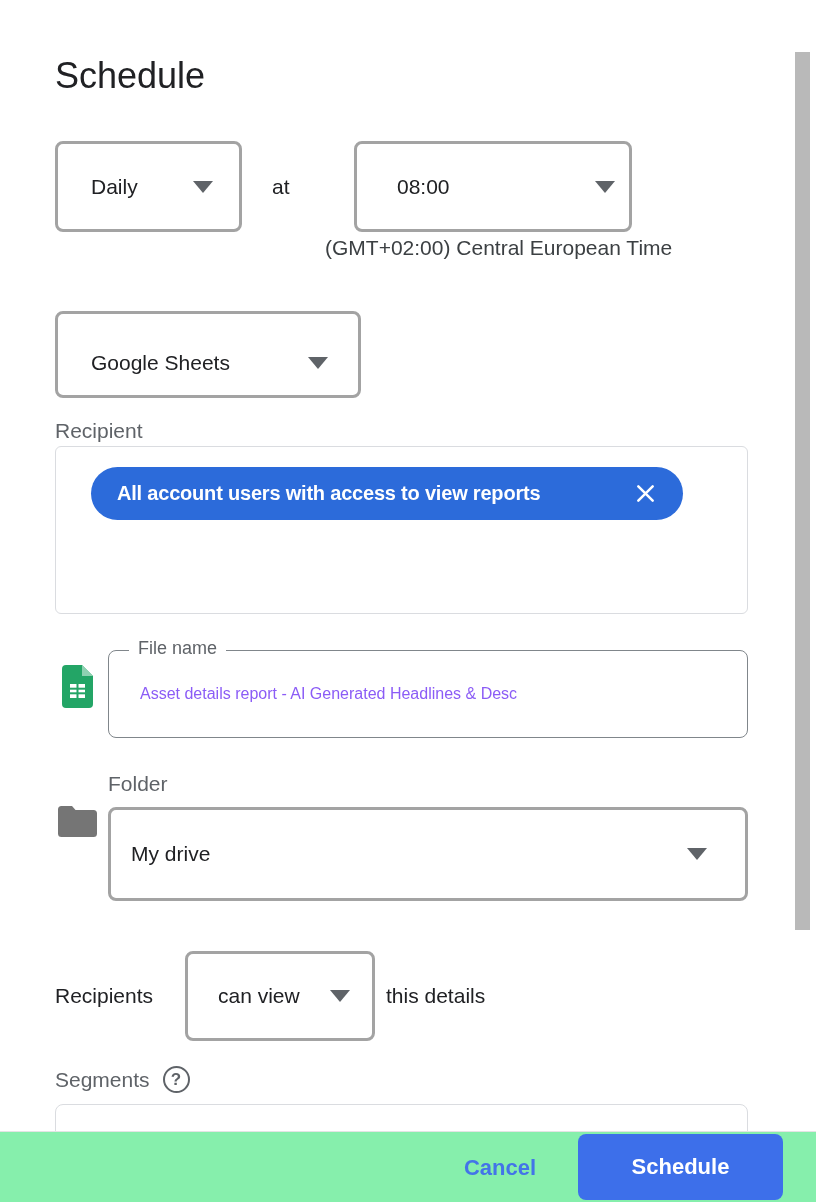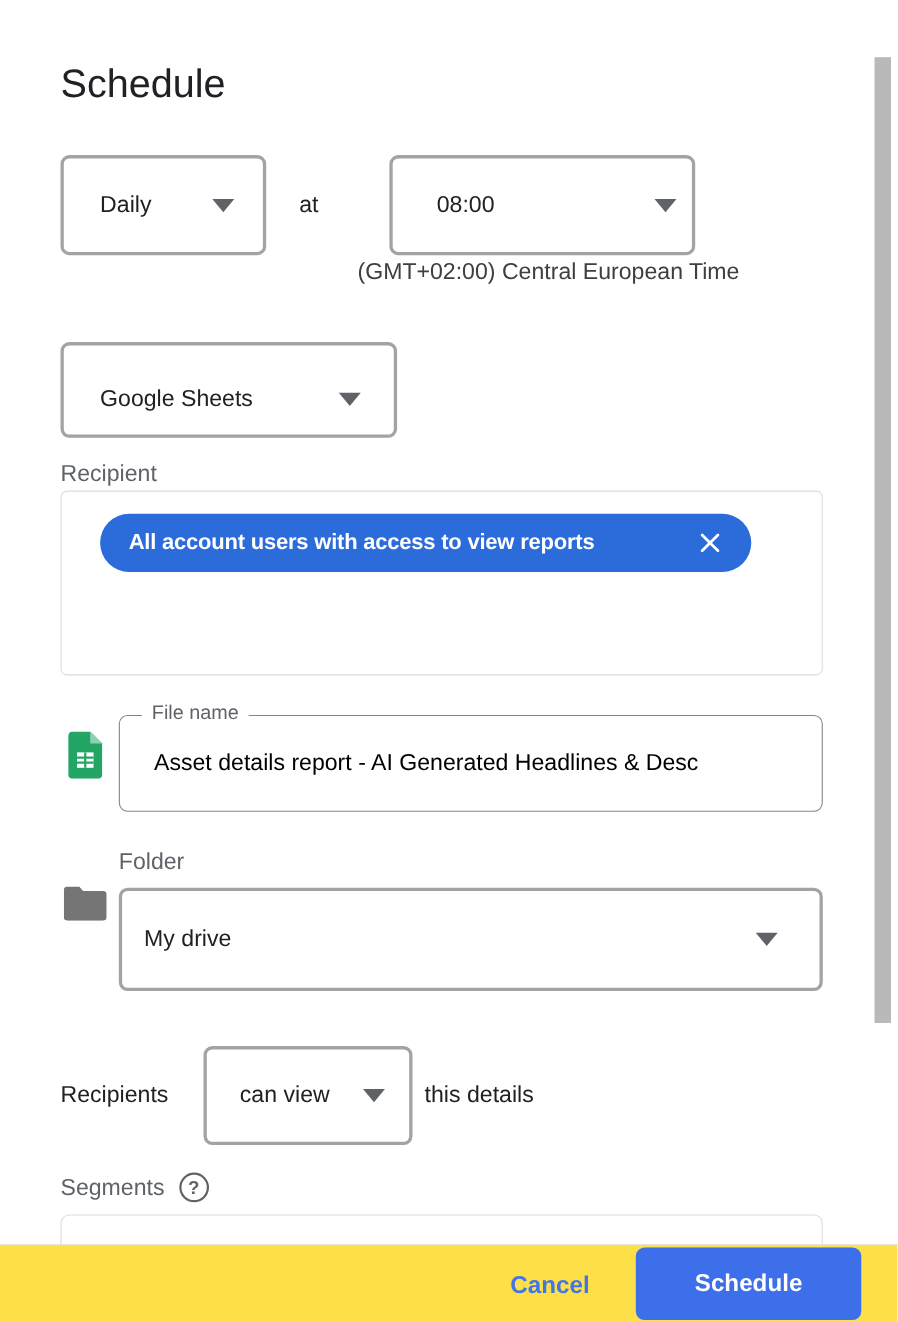--- a/index.html
+++ b/index.html
@@ -51,21 +51,21 @@
     position:absolute; left:108px; top:650px; width:640px; height:88px;
     border:1px solid #80868b; border-radius:8px; background:#fff;
   }
   .filename-field .float-label {
     position:absolute; top:-13px; left:20px; background:#fff; padding:0 9px;
     font-size:18px; color:#5f6368; white-space:nowrap;
   }
   .filename-field .file-value {
     position:absolute; left:0; top:0; right:2px; height:100%;
     display:flex; align-items:center; padding:0 10px 0 31px;
-    font-size:21px; color:#000000; white-space:nowrap; overflow:hidden;
+    font-size:16px; color:#8b5cf6; white-space:nowrap; overflow:hidden;
   }
 
   .folder-label { position:absolute; left:108px; top:772px; font-size:21px; color:#5f6368; }
   .folder-icon { position:absolute; left:58px; top:806px; width:39px; height:31px; }
   .sel-folder { left:108px; top:807px; width:640px; height:94px; padding:0 38px 0 20px; }
 
   .perm-prefix { position:absolute; left:55px; top:951px; height:90px; display:flex; align-items:center; font-size:21px; }
   .sel-permission { left:185px; top:951px; width:190px; height:90px; padding:0 22px 0 30px; }
   .perm-suffix { position:absolute; left:386px; top:951px; height:90px; display:flex; align-items:center; font-size:21px; }
 
@@ -76,21 +76,21 @@
     display:flex; align-items:center; justify-content:center;
     font-size:17px; font-weight:700; color:#5f6368; cursor:pointer;
   }
   .segments-box {
     position:absolute; left:55px; top:1104px; width:693px; height:60px;
     border:1px solid #dadce0; border-radius:8px; background:#fff;
   }
 
   .footer {
     position:absolute; left:0; top:1131px; width:816px; height:71px;
-    background:#fde047; border-top:1px solid #e4e4e4; z-index:5;
+    background:#86efac; border-top:1px solid #e4e4e4; z-index:5;
   }
   .cancel-btn {
     position:absolute; left:432px; top:0; width:136px; height:71px;
     display:flex; align-items:center; justify-content:center;
     font-size:22px; font-weight:700; color:#4374e8; background:none; border:none; cursor:pointer;
     font-family:"Liberation Sans", sans-serif;
   }
   .schedule-btn {
     position:absolute; left:578px; top:2px; width:205px; height:66px;
     display:flex; align-items:center; justify-content:center;

